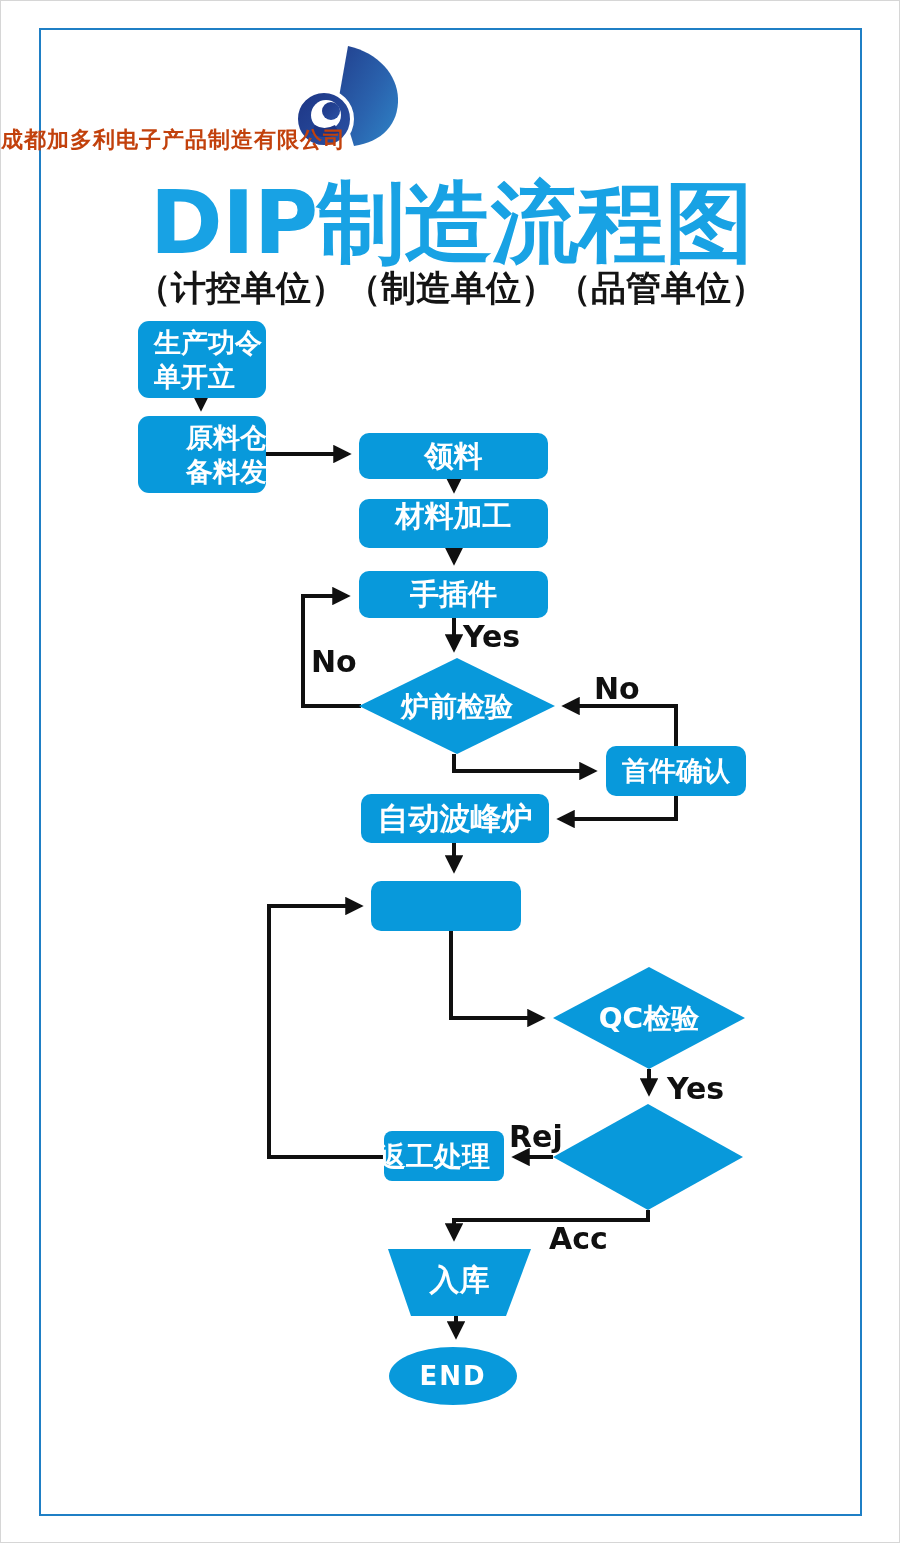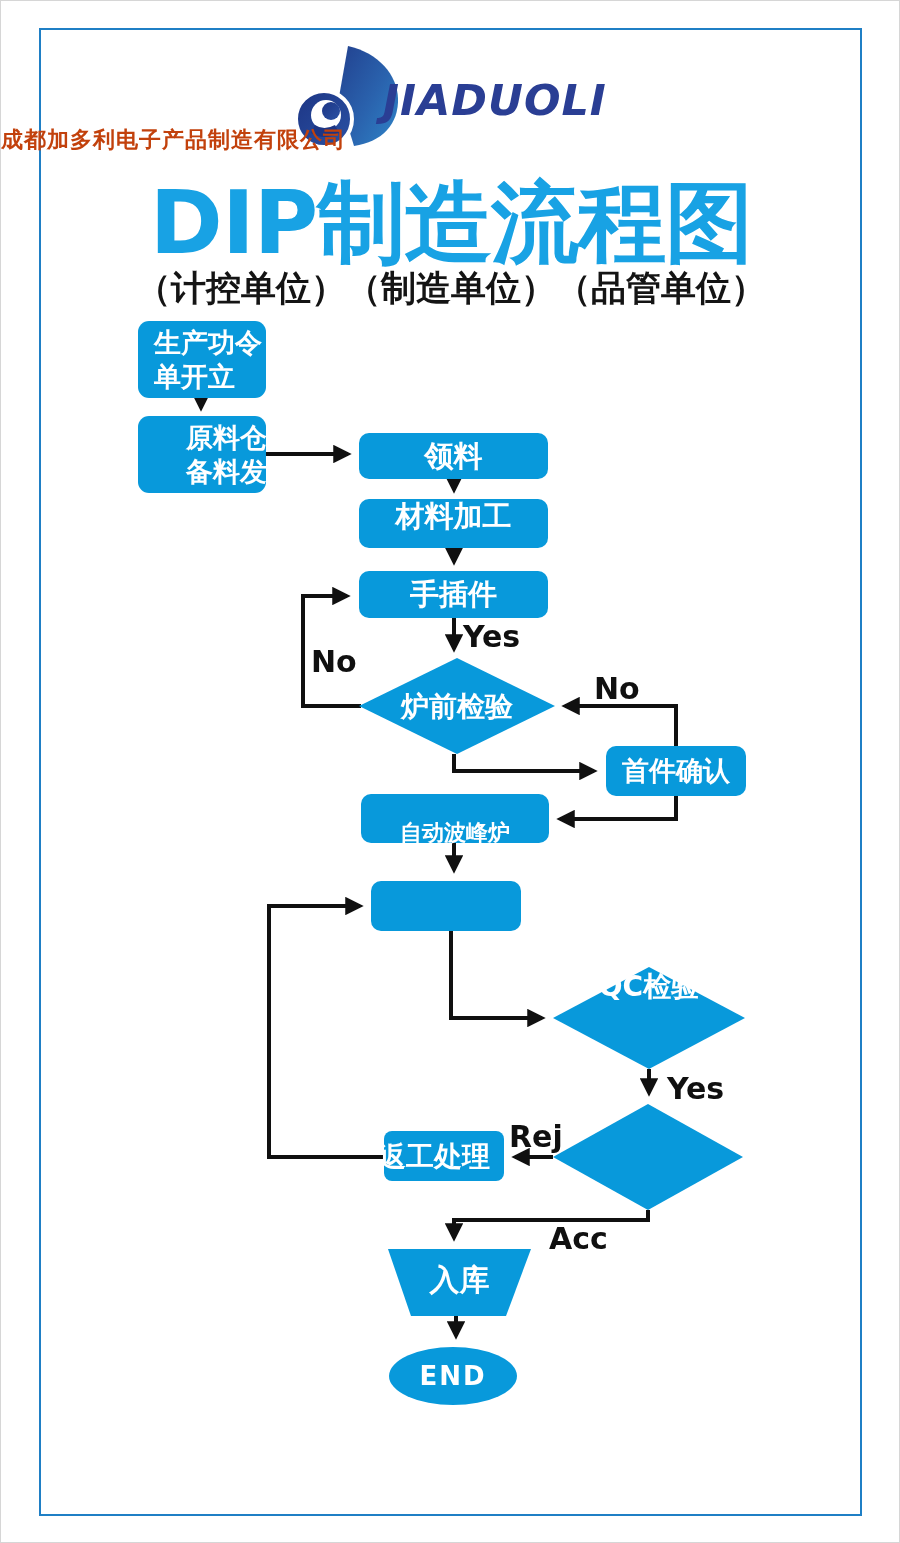--- a/index.html
+++ b/index.html
@@ -62,21 +62,20 @@
         <stop offset="0" stop-color="#1d3584"></stop>
         <stop offset="1" stop-color="#2a52a5"></stop>
       </linearGradient>
     </defs>
     <path d="M57 1 C88 8 106 30 107 53 C108 79 91 97 63 101 L48 52 Z" fill="url(#gSail)"></path>
     <circle cx="33" cy="74" r="28" fill="url(#gBall)" stroke="#ffffff" stroke-width="4"></circle>
     <circle cx="35" cy="70" r="15" fill="#ffffff"></circle>
     <circle cx="40" cy="66" r="9" fill="url(#gBall)"></circle>
     <path d="M20 88 Q33 96 48 88 L44 80 Q33 86 24 80 Z" fill="#1d3584"></path>
   </svg>
-  <div class="brand">JIADUOLI</div>
   <div class="company">成都加多利电子产品制造有限公司</div>
   <div class="title">DIP制造流程图</div>
   <div class="subtitle">（计控单位）（制造单位）（品管单位）</div>
 
   <svg class="flow-svg" viewBox="0 0 900 1543">
     <defs>
       <marker id="ah" viewBox="0 0 10 10" refX="8" refY="5" markerWidth="4.6" markerHeight="4.6" orient="auto-start-reverse">
         <path d="M0 0 L10 5 L0 10 z" fill="#101010"></path>
       </marker>
     </defs>
@@ -124,22 +123,22 @@
   </div>
   <div class="nlabel two" style="left:137px;top:415px;width:128px;height:77px;font-size:27px;padding-left:48px;">
     <span>原料仓</span>
     <span>备料发料</span>
   </div>
   <div class="nlabel" style="left:358px;top:432px;width:189px;height:46px;font-size:29px;">领料</div>
   <div class="nlabel" style="left:358px;top:498px;width:189px;height:35px;font-size:29px;">材料加工</div>
   <div class="nlabel" style="left:358px;top:657px;width:196px;height:96px;font-size:28px;">炉前检验</div>
   <div class="nlabel" style="left:358px;top:570px;width:189px;height:47px;font-size:29px;">手插件</div>
   <div class="nlabel" style="left:605px;top:745px;width:140px;height:50px;font-size:27px;">首件确认</div>
-  <div class="nlabel" style="left:360px;top:793px;width:188px;height:49px;font-size:22px;margin-top:14px;">自动波峰炉</div>
-  <div class="nlabel" style="left:552px;top:934px;width:192px;height:102px;font-size:28px;">QC检验</div>
+  <div class="nlabel" style="left:360px;top:793px;width:188px;height:49px;font-size:31px;">自动波峰炉</div>
+  <div class="nlabel" style="left:552px;top:966px;width:192px;height:102px;font-size:28px;">QC检验</div>
   <div class="nlabel" style="left:383px;top:1130px;width:100px;height:50px;font-size:28px;">返工处理</div>
   <div class="nlabel" style="left:387px;top:1248px;width:143px;height:62px;font-size:30px;">入库</div>
   <div class="nlabel" style="left:388px;top:1346px;width:128px;height:58px;font-size:26px;letter-spacing:2px;">END</div>
 
   <div class="elabel" style="left:462px;top:618px;">Yes</div>
   <div class="elabel" style="left:310px;top:643px;">No</div>
   <div class="elabel" style="left:593px;top:670px;">No</div>
   <div class="elabel" style="left:666px;top:1070px;">Yes</div>
   <div class="elabel" style="left:508px;top:1118px;">Rej</div>
   <div class="elabel" style="left:548px;top:1220px;">Acc</div>

